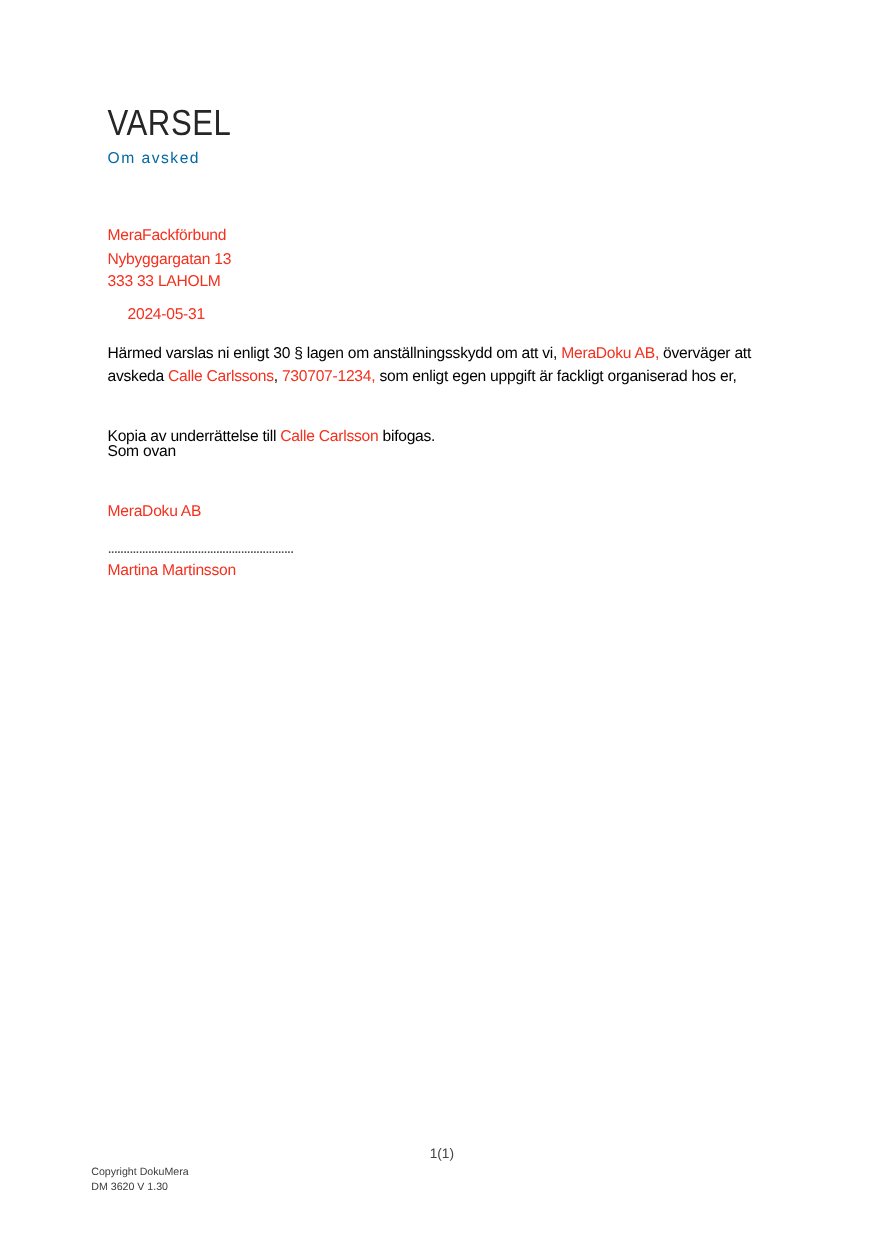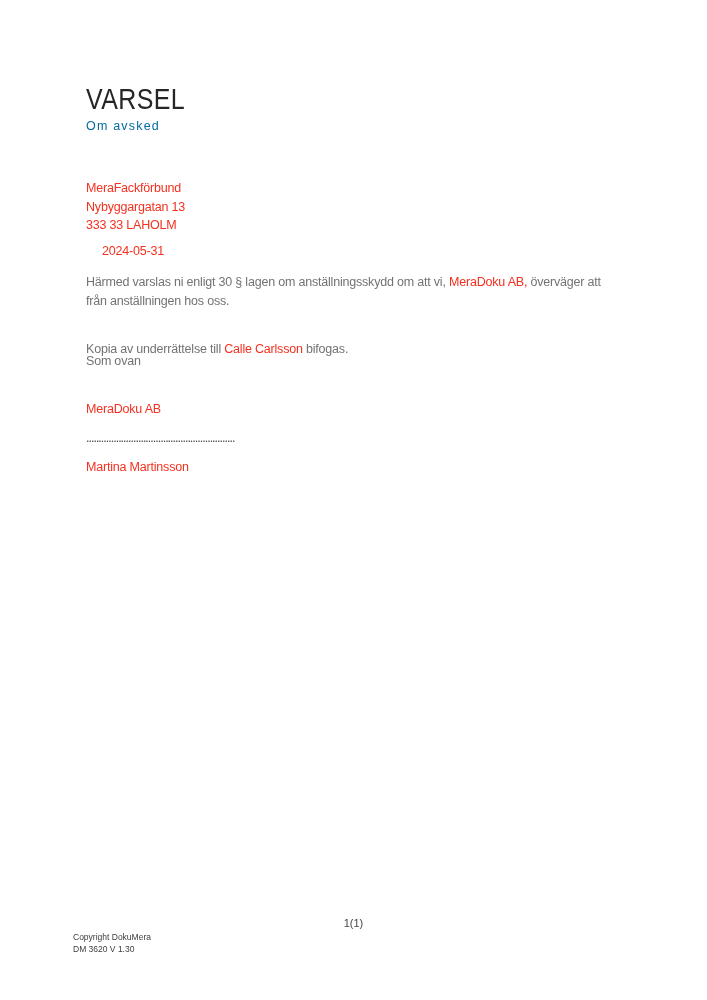--- a/index.html
+++ b/index.html
@@ -36,37 +36,37 @@
     letter-spacing: 1.2px;
     color: #0369a1;
     line-height: 16px;
   }
   .bodytext {
     font-size: 12.5px;
     letter-spacing: -0.2px;
     line-height: 18.5px;
   }
   .red { color: #f4301f; }
-  .black { color: #737373; }
+  .black { color: #000000; }
 
   .address-block { top: 179px; }
   .date-line { top: 242px; margin-left: 16px; }
   .paragraph { top: 273px; width: 560px; }
   .kopia-line { top: 340px; }
   .closing-line { top: 352px; }
   .company-line { top: 400px; }
   .dotted-line {
     top: 429px;
     font-size: 12.5px;
     line-height: 18.5px;
     letter-spacing: -1px;
     color: #4a4a4a;
     white-space: nowrap;
   }
-  .signer-line { top: 458px; }
+  .signer-line { top: 447px; }
 
   .page-number {
     position: absolute;
     left: 0;
     top: 916px;
     width: 707px;
     text-align: center;
     font-size: 11px;
     color: #454545;
     line-height: 14px;
@@ -91,21 +91,21 @@
   <div class="abs bodytext red address-block">
     <div>MeraFackförbund</div>
     <div>Nybyggargatan 13</div>
     <div>333 33 LAHOLM</div>
   </div>
 
   <div class="abs bodytext red date-line">2024-05-31</div>
 
   <div class="abs bodytext paragraph">
     <div><span class="black">Härmed varslas ni enligt 30 § lagen om anställningsskydd om att vi, </span><span class="red">MeraDoku AB,</span><span class="black"> överväger att</span></div>
-    <div><span class="black">från anställningen hos oss.</span></div>
+    <div><span class="black">avskeda </span><span class="red">Calle Carlssons</span><span class="black">, </span><span class="red">730707-1234,</span><span class="black"> som enligt egen uppgift är fackligt organiserad hos er,</span></div>
   </div>
 
   <div class="abs bodytext kopia-line"><span class="black">Kopia av underrättelse till </span><span class="red">Calle Carlsson</span><span class="black"> bifogas.</span></div>
 
   <div class="abs bodytext closing-line black">Som ovan</div>
 
   <div class="abs bodytext red company-line">MeraDoku AB</div>
 
   <div class="abs dotted-line">............................................................</div>
 

